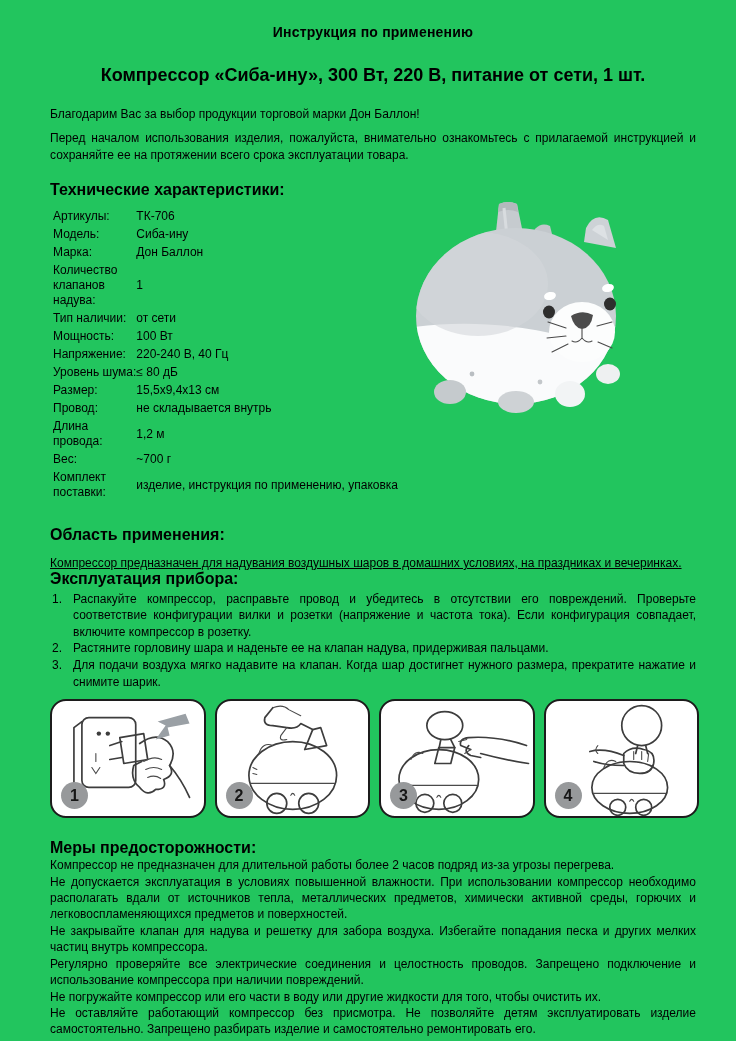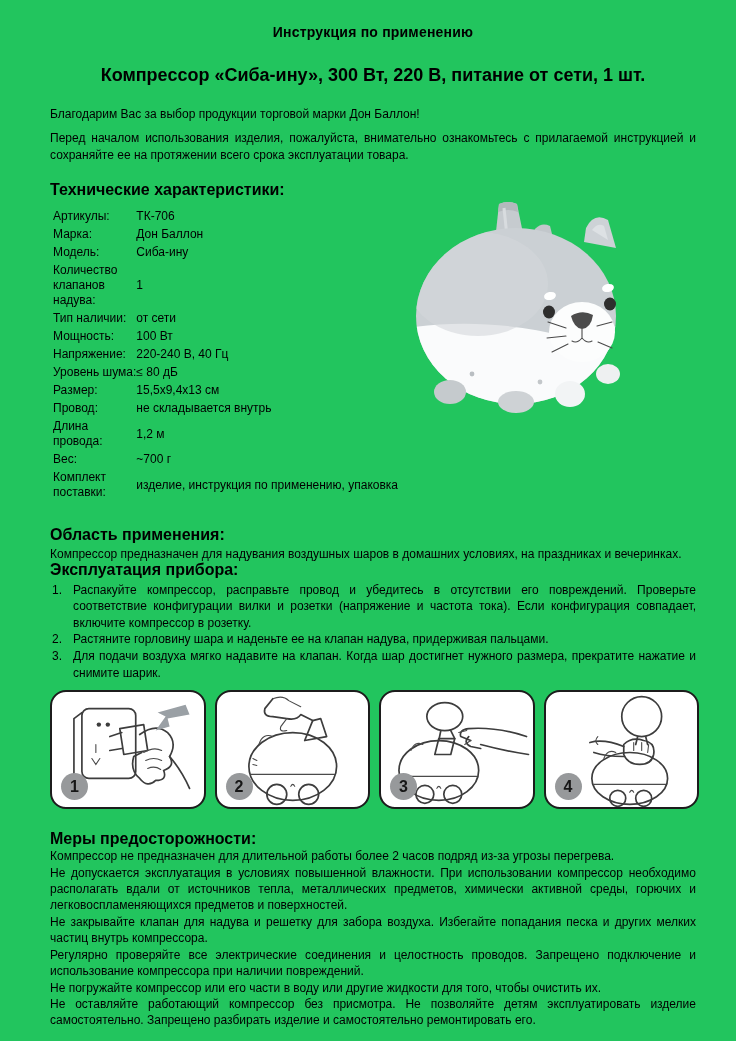--- a/index.html
+++ b/index.html
@@ -25,21 +25,21 @@
   }
   p.thanks { margin-top: 21px; }
   p.notice { margin-top: 9px; text-align: justify; line-height: 1.45; }
   .sec-heading { font-weight: bold; font-size: 16px; }
   .specs { margin-top: 16px; }
   table.spec-table { border-collapse: collapse; width: 348px; margin-top: 9px; }
   table.spec-table td { vertical-align: middle; padding: 1.5px 0; line-height: 15px; }
   table.spec-table td.lbl { width: 146px; padding-left: 3px; }
   .product-photo-wrap { position: absolute; left: 398px; top: 196px; width: 262px; height: 222px; }
   .application { margin-top: 24px; }
-  .application p { margin-top: 3px; }
+  .application p { margin-top: 12px; text-decoration: underline; }
   .operation { margin-top: 0; }
   ol.op-list { margin-top: 3px; list-style: none; counter-reset: step; }
   ol.op-list li {
     counter-increment: step;
     position: relative; padding-left: 23px;
     text-align: justify; line-height: 1.38;
   }
   ol.op-list li::before {
     content: counter(step) "."; position: absolute; left: 2px; top: 0;
   }
@@ -75,26 +75,26 @@
 
   <div class="specs">
     <div class="sec-heading">Технические характеристики:</div>
     <table class="spec-table">
       <tbody>
         <tr>
             <td class="lbl">Артикулы:</td>
             <td>ТК-706</td>
           </tr>
         <tr>
+            <td class="lbl">Модель:</td>
+            <td>Сиба-ину</td>
+          </tr>
+        <tr>
             <td class="lbl">Марка:</td>
             <td>Дон Баллон</td>
-          </tr>
-        <tr>
-            <td class="lbl">Модель:</td>
-            <td>Сиба-ину</td>
           </tr>
         <tr>
             <td class="lbl">Количество клапанов надува:</td>
             <td>1</td>
           </tr>
         <tr>
             <td class="lbl">Тип наличии:</td>
             <td>от сети</td>
           </tr>
         <tr>

